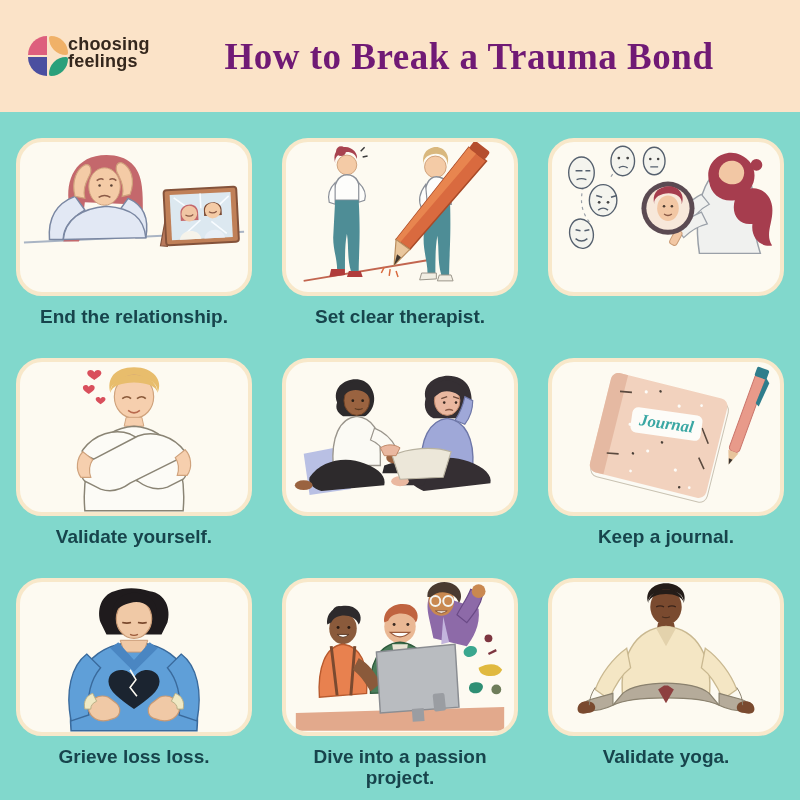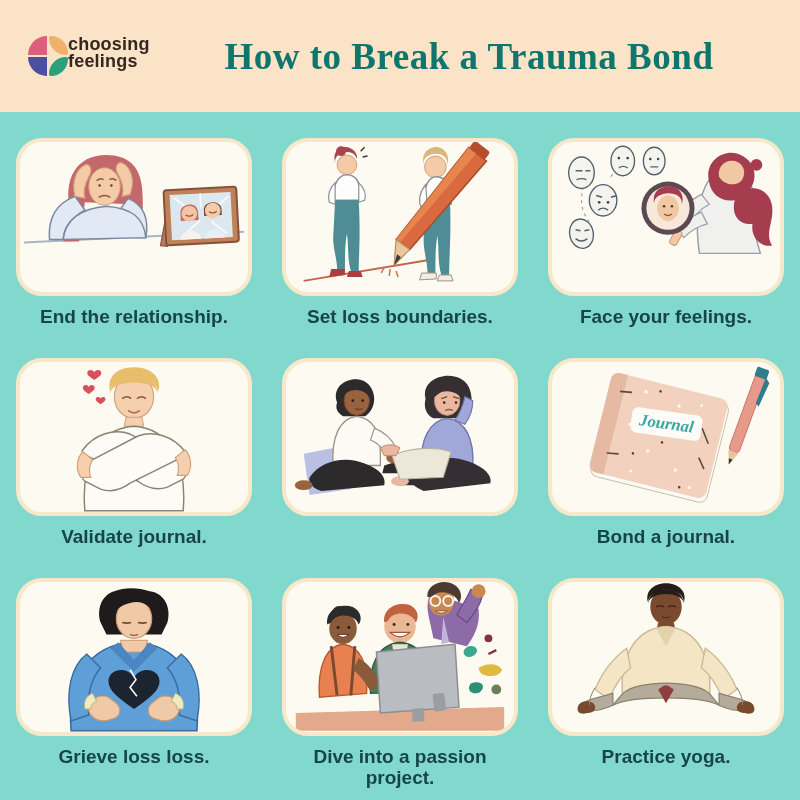--- a/index.html
+++ b/index.html
@@ -25,21 +25,21 @@
   .q-tr{right:0;top:0;border-radius:12% 100% 12% 100%;background:#f0b168;}
   .q-bl{left:0;bottom:0;border-radius:0 0 0 100%;background:#4b4fa0;}
   .q-br{right:0;bottom:0;border-radius:100% 12% 100% 12%;background:#2aa07b;}
   .logo-text{
     font-weight:bold;font-size:18px;line-height:0.95;
     color:#34271d;letter-spacing:0.2px;
   }
   .title{
     flex:1;text-align:center;
     font-family:"Liberation Serif",serif;
-    font-weight:bold;font-size:37px;color:#0f766e;
+    font-weight:bold;font-size:37px;color:#701a75;
     padding-right:40px;letter-spacing:0.5px;
   }
   
   .grid{
     padding:26px 16px 0 16px;
     display:grid;
     grid-template-columns:repeat(3,1fr);
     column-gap:24px;row-gap:14px;gap:30px;
   }
   .cell{margin:0;display:flex;flex-direction:column;align-items:center;}
@@ -146,21 +146,21 @@
         <g>
           <path d="M186,4 L204,18 L126,108 L112,98 Z" fill="#d96a3f" stroke="#a84a28" stroke-width="1.5"></path>
           <path d="M186,4 L194,10 L116,101 L112,98 Z" fill="#e8854f"></path>
           <path d="M112,98 L126,108 L110,124 Z" fill="#e9c69c" stroke="#b98d5e" stroke-width="1.2"></path>
           <path d="M113,113 L117,116 L110,124 Z" fill="#41372e"></path>
           <rect x="187" y="2" width="20" height="10" rx="3" transform="rotate(37 197 7)" fill="#b54e2e"></rect>
           <path d="M100,126 l-3,6 M106,128 l-1,7 M112,130 l2,6" stroke="#d96a3f" stroke-width="1.5" fill="none"></path>
         </g>
       </svg>
     </div>
-    <figcaption class="caption">Set loss boundaries.</figcaption>
+    <figcaption class="caption">Set clear therapist.</figcaption>
   </figure>
 
   <figure class="cell">
     <div class="card">
       <svg viewBox="0 0 232 150">
 
         <path d="M32,44 C28,58 30,70 38,80 M60,34 C66,24 74,20 84,20 M96,52 C92,64 94,76 104,84" stroke="#9aa0a8" stroke-width="1.2" stroke-dasharray="3 4" fill="none"></path>
 
         <g stroke="#55606e" stroke-width="1.4">
           <ellipse cx="30" cy="30" rx="13" ry="16" fill="#f4f4ee"></ellipse>
@@ -194,21 +194,20 @@
         <rect x="122" y="88" width="8" height="16" rx="3" transform="rotate(28 126 96)" fill="#f2c7a4" stroke="#c99a74" stroke-width="1"></rect>
         <circle cx="118" cy="66" r="27" fill="#5b4a52"></circle>
         <circle cx="118" cy="66" r="22" fill="#f7e8da"></circle>
         <path d="M104,62 C102,48 134,46 132,62 C136,52 128,42 116,44 C106,46 102,52 104,62 Z" fill="#a63d4e"></path>
         <ellipse cx="118" cy="66" rx="11" ry="13" fill="#f2c7a4"></ellipse>
         <circle cx="114" cy="64" r="1.3" fill="#4a3a30"></circle>
           <circle cx="122" cy="64" r="1.3" fill="#4a3a30"></circle>
         <path d="M114,72 q4,3 8,0" stroke="#8a5a46" stroke-width="1.3" fill="none"></path>
       </svg>
     </div>
-    <figcaption class="caption">Face your feelings.</figcaption>
   </figure>
 
   <figure class="cell">
     <div class="card">
       <svg viewBox="0 0 232 150">
         <g fill="#d94f5c">
           <path d="M84,10 c2,-4 8,-3 8,1 c0,3 -4,5 -8,8 c-4,-3 -8,-5 -8,-8 c0,-4 6,-5 8,-1 Z" transform="scale(0.9)"></path>
           <path d="M70,24 c1.6,-3 6,-2.4 6,0.8 c0,2.4 -3,4 -6,6.4 c-3,-2.4 -6,-4 -6,-6.4 c0,-3.2 4.4,-3.8 6,-0.8 Z"></path>
           <path d="M82,36 c1.2,-2.4 5,-2 5,0.6 c0,2 -2.6,3.2 -5,5 c-2.4,-1.8 -5,-3 -5,-5 c0,-2.6 3.8,-3 5,-0.6 Z"></path>
         </g>
@@ -218,21 +217,21 @@
         <path d="M104,36 q5,-4 9,0 M119,36 q5,-4 9,0" stroke="#8a5a3a" stroke-width="1.6" fill="none"></path>
         <path d="M110,48 q6,5 12,0" stroke="#b96a4e" stroke-width="1.6" fill="none"></path>
         <path d="M108,55 L124,55 L126,64 L106,64 Z" fill="#f6cfae" stroke="#cfa27c" stroke-width="1"></path>
         <path d="M66,150 C62,104 78,66 116,64 C154,66 170,104 166,150 Z" fill="#fcfbf6" stroke="#8a8474" stroke-width="1.5"></path>
         <path d="M64,88 C76,72 96,66 112,72 L158,96 C170,102 172,112 166,118 L150,126 C138,130 128,126 120,120 L72,96 C64,92 62,90 64,88 Z" fill="#fcfbf6" stroke="#8a8474" stroke-width="1.5"></path>
         <path d="M168,90 C156,74 136,68 120,74 L74,98 C62,104 60,114 66,120 L82,128 C94,132 104,128 112,122 L160,98 C168,94 170,92 168,90 Z" fill="#fcfbf6" stroke="#8a8474" stroke-width="1.5"></path>
         <path d="M62,116 C56,108 58,96 64,90 L74,98 C70,104 70,110 72,116 Z" fill="#f6cfae" stroke="#cfa27c" stroke-width="1.2"></path>
         <path d="M170,114 C176,106 174,94 168,88 L158,96 C162,102 162,108 160,114 Z" fill="#f6cfae" stroke="#cfa27c" stroke-width="1.2"></path>
       </svg>
     </div>
-    <figcaption class="caption">Validate journal.</figcaption>
+    <figcaption class="caption">Validate yourself.</figcaption>
   </figure>
 
   <figure class="cell">
     <div class="card">
       <svg viewBox="0 0 232 150">
         <path d="M18,92 L60,84 L66,128 L24,134 Z" fill="#b9c0e4"></path>
 
         <g>
           <path d="M52,40 C44,18 76,8 86,24 C94,36 88,50 80,54 L58,54 C52,50 50,46 52,40 Z" fill="#2d2a2c"></path>
           <ellipse cx="72" cy="38" rx="13" ry="15" fill="#9a6340" stroke="#6e4226" stroke-width="1"></ellipse>
@@ -301,21 +300,21 @@
         </g>
         <g transform="rotate(20 196 60)">
           <rect x="190" y="8" width="11" height="84" rx="4" fill="#e89a8a" stroke="#c9746a" stroke-width="1"></rect>
           <path d="M190,92 L201,92 L195.5,106 Z" fill="#e8c49c"></path>
           <path d="M193.5,100 L197.5,100 L195.5,106 Z" fill="#3a3430"></path>
           <rect x="189" y="2" width="13" height="10" rx="2" fill="#2e7d8c"></rect>
           <path d="M201,10 l5,4 l-2,26 l-4,-2 Z" fill="#2e7d8c"></path>
         </g>
       </svg>
     </div>
-    <figcaption class="caption">Bond a journal.</figcaption>
+    <figcaption class="caption">Keep a journal.</figcaption>
   </figure>
 
   <figure class="cell">
     <div class="card">
       <svg viewBox="0 0 232 150">
         <path d="M96,8 C82,12 78,28 82,40 L88,52 L144,52 L150,40 C154,26 148,10 132,8 C120,4 106,4 96,8 Z" fill="#1f1b1d"></path>
         <ellipse cx="116" cy="36" rx="18" ry="20" fill="#f0c9a6" stroke="#c99a74" stroke-width="1.2"></ellipse>
         <path d="M94,34 C92,18 106,8 120,10 C134,12 142,22 138,36 C136,24 124,16 112,20 C102,22 96,28 94,34 Z" fill="#1f1b1d"></path>
         <path d="M104,40 q5,1 9,0 M120,40 q5,1 9,0" stroke="#7a4a2e" stroke-width="1.6" fill="none"></path>
         <path d="M112,52 q4,2 8,0" stroke="#9a5a3a" stroke-width="1.4" fill="none"></path>
@@ -409,16 +408,16 @@
 
         <path d="M72,112 C88,98 144,98 160,112 L170,124 C150,114 82,114 62,124 Z" fill="#b5ab9a" stroke="#8a816e" stroke-width="1.3"></path>
         <path d="M62,124 C54,128 44,130 34,130 C30,126 32,120 40,118 L62,112 Z" fill="#b5ab9a" stroke="#8a816e" stroke-width="1.2"></path>
         <path d="M170,124 C178,128 188,130 198,130 C202,126 200,120 192,118 L170,112 Z" fill="#b5ab9a" stroke="#8a816e" stroke-width="1.2"></path>
         <path d="M108,108 L116,122 L124,108 L118,104 L114,104 Z" fill="#8d3f3f"></path>
         <path d="M26,128 C26,120 36,118 42,122 C46,126 44,132 36,132 C30,134 26,132 26,128 Z" fill="#7a4a2f"></path>
         <path d="M206,128 C206,120 196,118 190,122 C186,126 188,132 196,132 C202,134 206,132 206,128 Z" fill="#7a4a2f"></path>
         <path d="M44,106 C40,112 38,118 38,124 M194,124 C194,118 192,112 188,106" stroke="#8a816e" stroke-width="1" fill="none"></path>
       </svg>
     </div>
-    <figcaption class="caption">Practice yoga.</figcaption>
+    <figcaption class="caption">Validate yoga.</figcaption>
   </figure>
 
 </main>
 
 </body></html>

